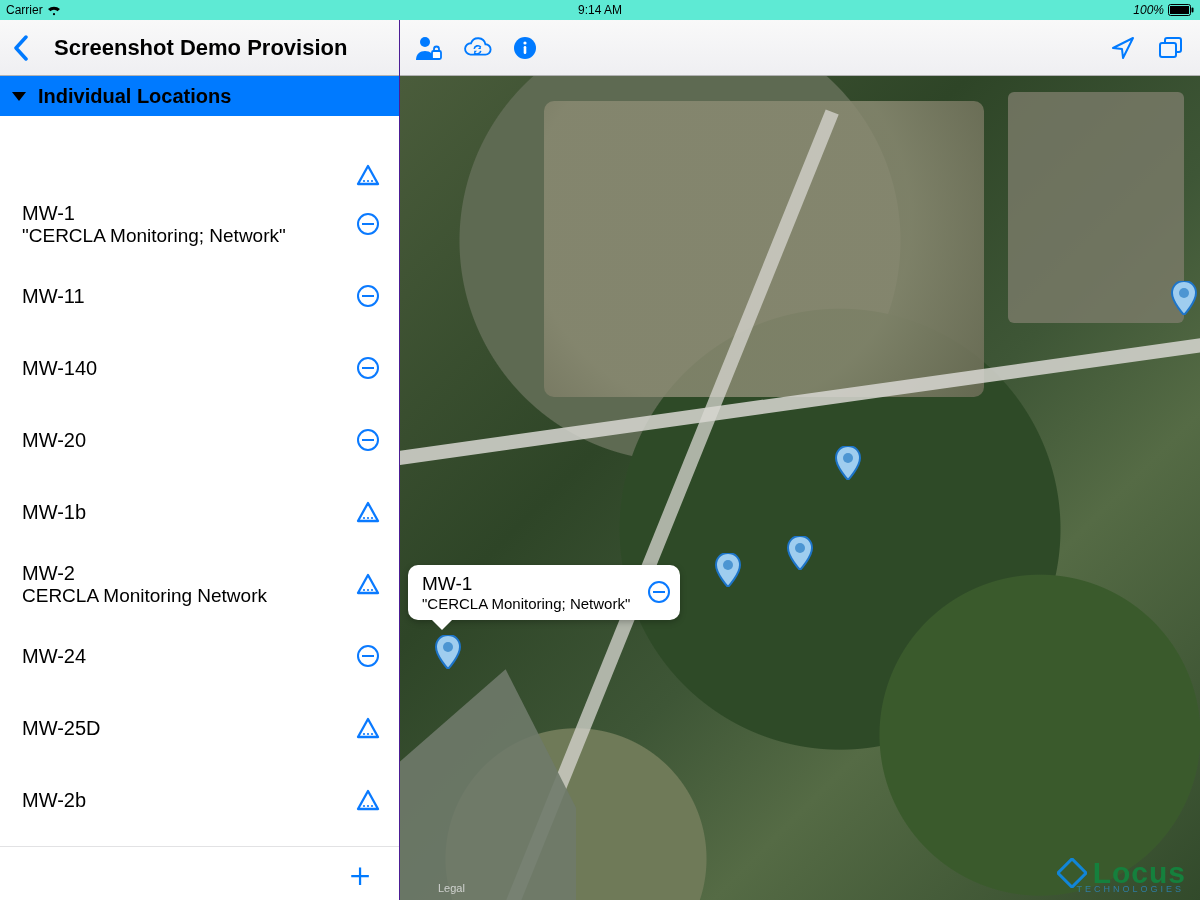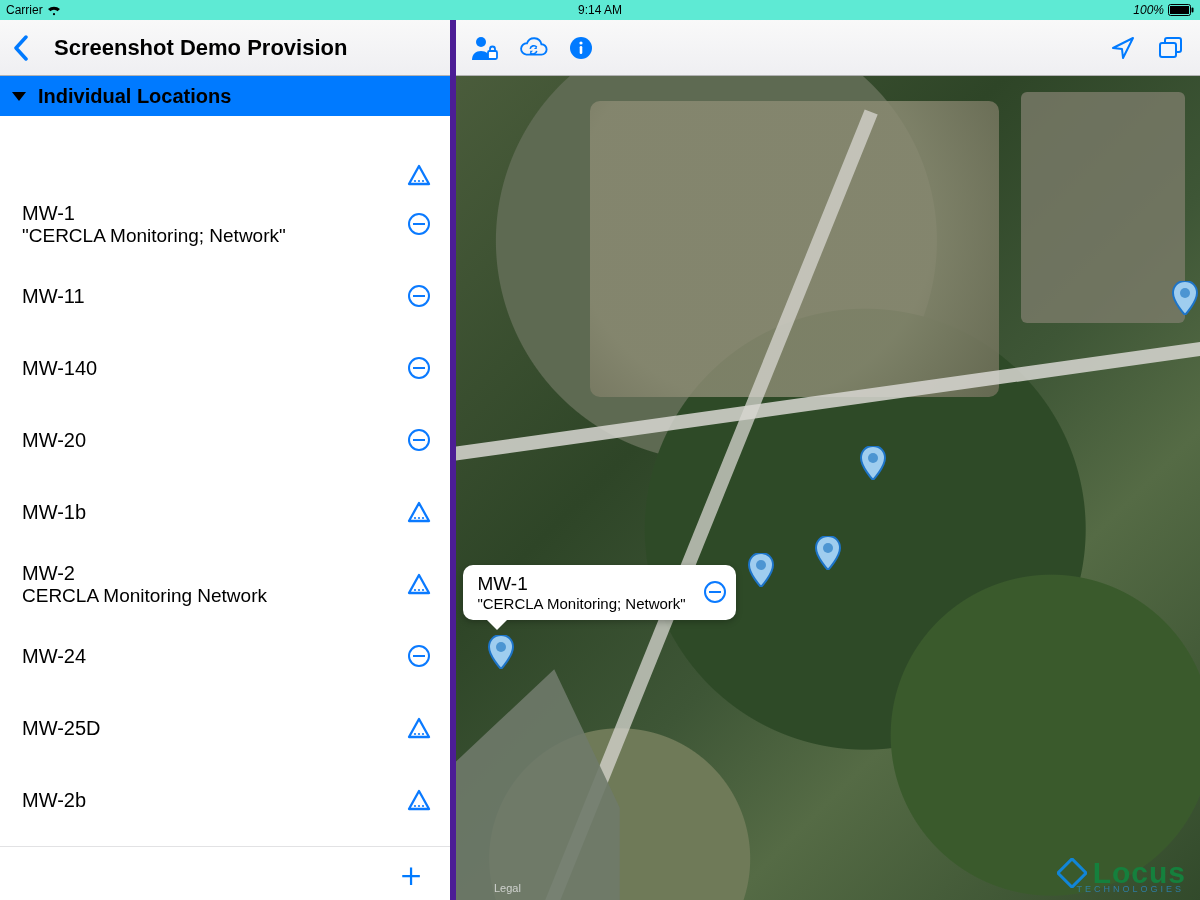--- a/index.html
+++ b/index.html
@@ -10,21 +10,21 @@
   .status-bar { height: 20px; background: #5eead4; display: flex; align-items: center; font-size: 12px; font-weight: 500; color: #000; position: relative; }
   .status-left { position: absolute; left: 6px; display: flex; align-items: center; gap: 4px; }
   .status-center { margin: 8px auto; }
   .status-right { position: absolute; right: 6px; display: flex; align-items: center; gap: 4px; font-style: italic; }
   .wifi-icon svg, .battery-icon svg { display: block; }
 
   
   .main { flex: 1; display: flex; min-height: 0; }
 
   
-  .sidebar { width: 456px; background: #fff; display: flex; flex-direction: column; border-right: 6px solid #4c1d95; }
+  .sidebar { width: 400px; background: #fff; display: flex; flex-direction: column; border-right: 1px solid #4c1d95; }
   .nav-header { height: 56px; background: linear-gradient(#f9f9f9,#efeff2); border-bottom: 1px solid #b2b2b3; display: flex; align-items: center; padding: 0 8px; }
   .back-chevron { width: 26px; height: 26px; display: flex; align-items: center; justify-content: center; color: #007aff; }
   .nav-title { font-size: 22px; font-weight: 600; color: #000; margin-left: 20px; }
 
   .section-header { height: 40px; background: #007aff; color: #000000; display: flex; align-items: center; padding: 0 12px; font-size: 20px; font-weight: 700; }
   .section-header .disclosure { width: 0; height: 0; border-left: 7px solid transparent; border-right: 7px solid transparent; border-top: 9px solid #000; margin-right: 12px; }
 
   .loc-list { flex: 1; overflow-y: auto; }
   
   .loc-row.partial-top { height: 22px; overflow: hidden; display: flex; align-items: flex-end; padding: 0 18px 0 22px;}

